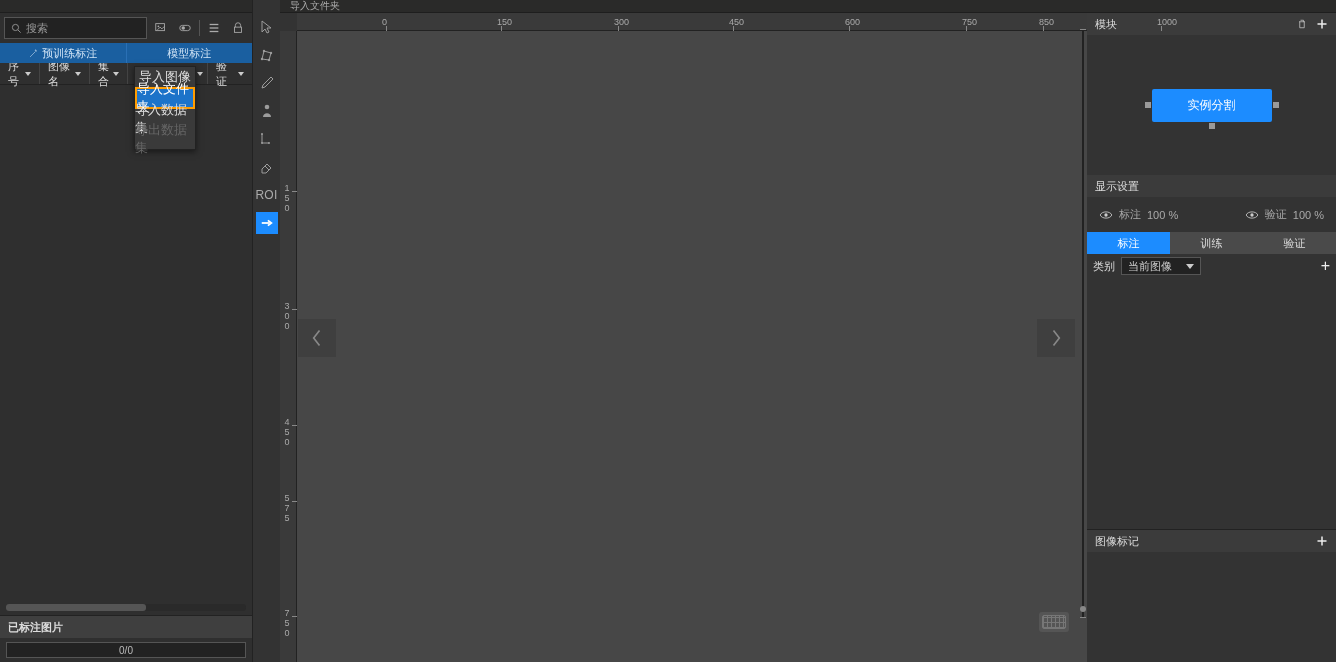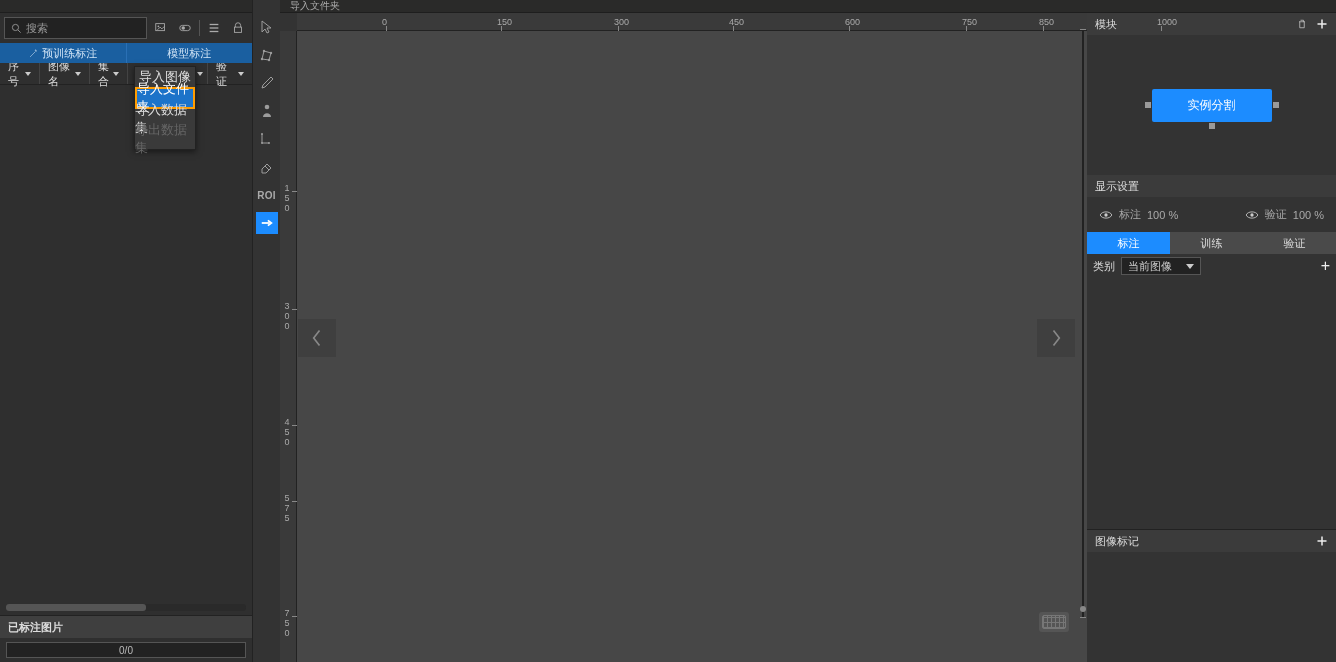--- a/index.html
+++ b/index.html
@@ -40,21 +40,21 @@
 
 .left-bottom { border-top: 1px solid #222; }
 .already-row { height: 22px; background: #3f3f3f; display: flex; align-items: center; padding: 0 8px; color: #ddd; font-weight: bold; }
 .prog-row { height: 24px; display: flex; align-items: center; justify-content: center; padding: 3px 6px; }
 .prog { flex: 1; height: 16px; background: #222; border: 1px solid #555; display: flex; align-items: center; justify-content: center; color: #bbb; font-size: 10px; }
 
 
 .tool-strip { width: 27px; background: #333; display: flex; flex-direction: column; align-items: center; padding-top: 16px; gap: 6px; }
 .tool-btn { width: 22px; height: 22px; display: flex; align-items: center; justify-content: center; color: #9c9c9c; }
 .tool-btn svg { width: 16px; height: 16px; }
-.tool-btn.roi-txt { font-size: 10px; color: #aaa; letter-spacing: .3px; font-weight: bold; }
+.tool-btn.roi-txt { font-size: 12px; color: #aaa; letter-spacing: .3px; }
 .tool-btn.active { background: #1c8cff; color: #fff; }
 .tool-btn.active svg { width: 14px; height: 14px; }
 
 
 .center { flex: 1; display: flex; flex-direction: column; background: #333; position: relative; }
 .center-top { height: 13px; background: #2a2a29; border-bottom: 1px solid #1e1e1e; display: flex; align-items: center; padding: 0 10px; color: #aaa; font-size: 10px;}
 .canvas-wrap { flex: 1; position: relative; }
 .ruler-h { position: absolute; top: 0; left: 17px; right: 0; height: 18px; background: #3a3a3a; border-bottom: 1px solid #222; }
 .ruler-h .tick { position: absolute; top: 4px; font-size: 9px; color: #aaa; }
 .ruler-h .tline { position: absolute; top: 13px; width: 1px; height: 5px; background: #888; }

